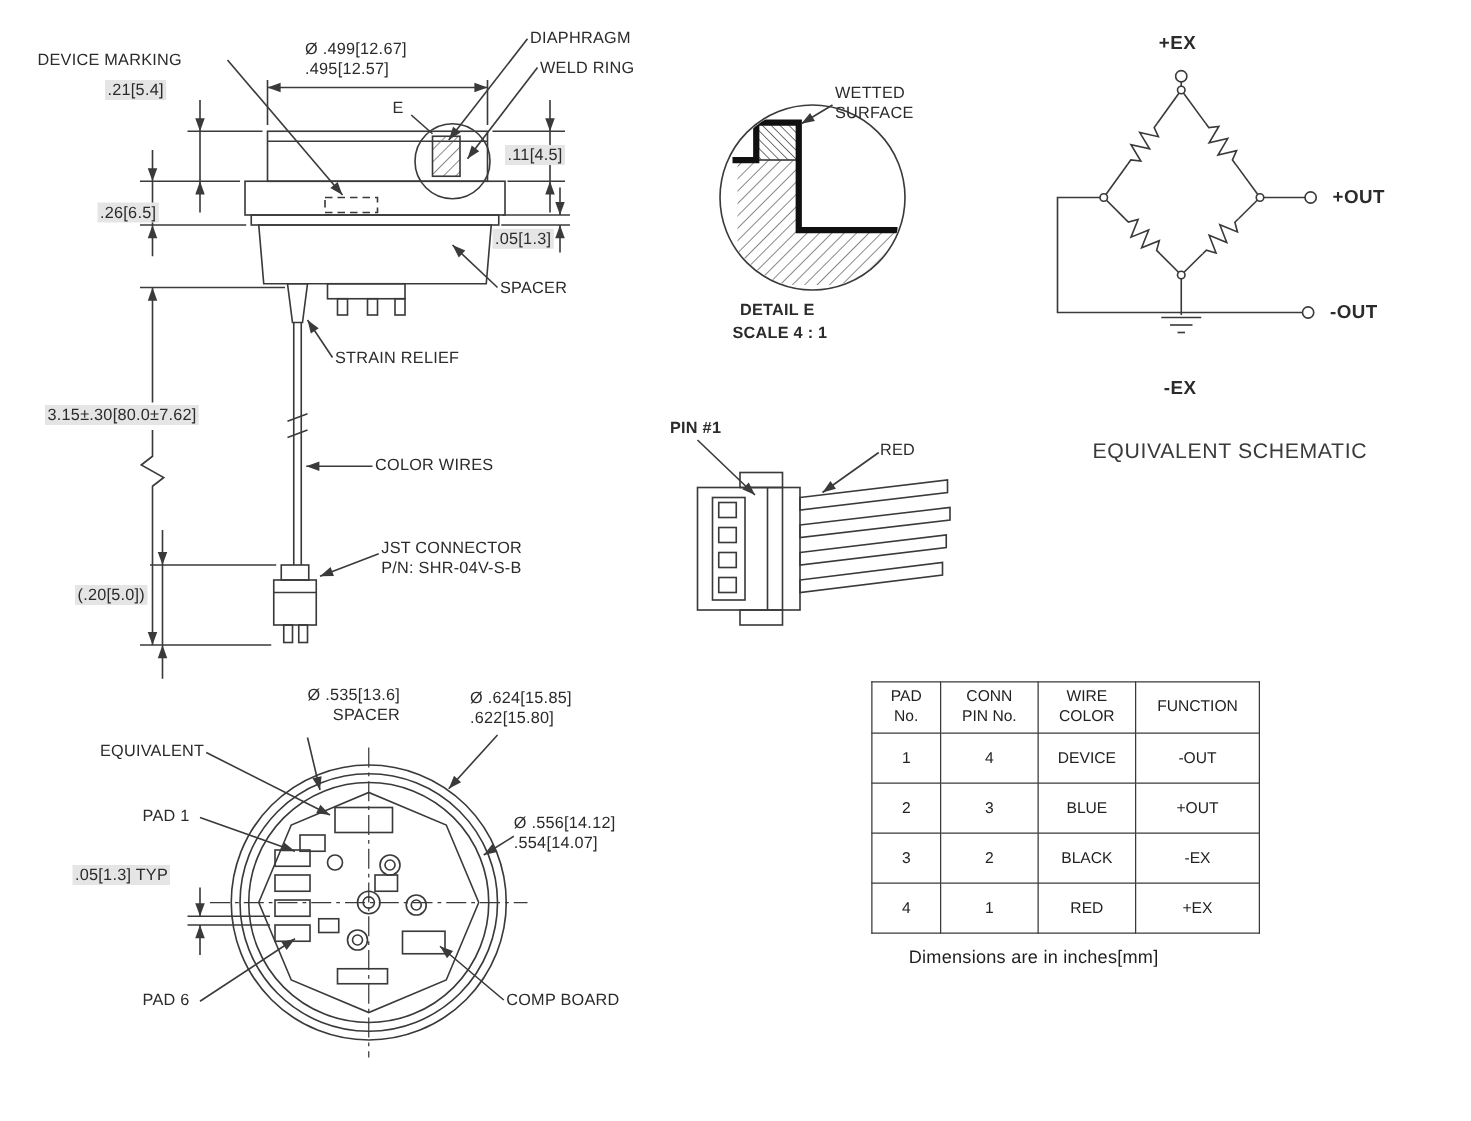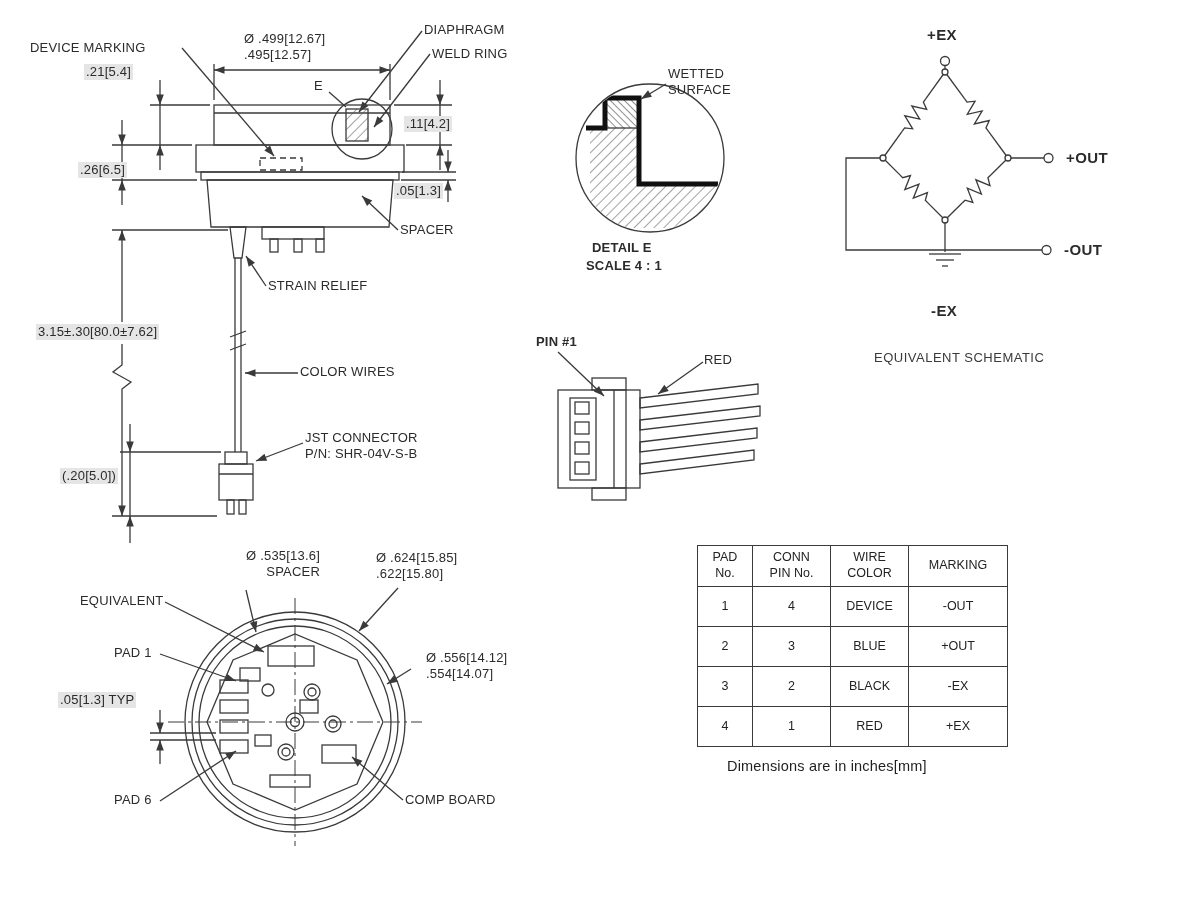--- a/index.html
+++ b/index.html
@@ -4,21 +4,21 @@
 <style>
   html,body{margin:0;padding:0;background:#fff;}
   #canvas{position:relative;width:1177px;height:897px;background:#fff;overflow:hidden;
           font-family:"Liberation Sans",sans-serif;}
   #art{position:absolute;left:0;top:0;}
   .lbl{position:absolute;font:13px/1.25 "Liberation Sans",sans-serif;color:#2b2b2b;
        letter-spacing:.2px;white-space:pre-line;}
   .bg{background:#e5e5e5;padding:0 2px;}
   .b{font-weight:bold;text-align:right;}
   .big{font-size:15px;font-weight:600;letter-spacing:.4px;}
-  .cap12{font-size:13px;letter-spacing:.5px;color:#3a3a3a;}
+  .cap12{font-size:17px;letter-spacing:.5px;color:#3a3a3a;}
   .view-cap{font-size:13.5px;letter-spacing:.3px;}
   .note{font-size:14.5px;color:#1f1f1f;letter-spacing:.2px;}
   .dtable{position:absolute;left:697px;top:545px;border-collapse:collapse;table-layout:fixed;}
   .dtable th,.dtable td{border:1.3px solid #3a3a3a;text-align:center;vertical-align:middle;
        font:12.5px/1.25 "Liberation Sans",sans-serif;font-weight:normal;color:#222;
        white-space:pre-line;padding:0;}
   .dtable th{height:40px;}
   .dtable td{height:39px;}
 </style>
 </head>
@@ -227,21 +227,21 @@
 </svg>
 
 <div class="lbl" style="left:30px;top:40px">DEVICE MARKING</div>
 <div class="lbl" style="left:244px;top:31px">Ø .499[12.67]
 .495[12.57]</div>
 <div class="lbl" style="left:424px;top:22px">DIAPHRAGM</div>
 <div class="lbl" style="left:432px;top:46px">WELD RING</div>
 <div class="lbl" style="left:314px;top:78px">E</div>
 <div class="lbl bg" style="left:84px;top:64px">.21[5.4]</div>
 <div class="lbl bg" style="left:78px;top:162px">.26[6.5]</div>
-<div class="lbl bg" style="left:404px;top:116px">.11[4.2]</div>
+<div class="lbl bg" style="left:404px;top:116px">.11[4.5]</div>
 <div class="lbl bg" style="left:394px;top:183px">.05[1.3]</div>
 <div class="lbl" style="left:400px;top:222px">SPACER</div>
 <div class="lbl" style="left:268px;top:278px">STRAIN RELIEF</div>
 <div class="lbl bg" style="left:36px;top:324px">3.15±.30[80.0±7.62]</div>
 <div class="lbl" style="left:300px;top:364px">COLOR WIRES</div>
 <div class="lbl" style="left:305px;top:430px">JST CONNECTOR
 P/N: SHR-04V-S-B</div>
 <div class="lbl bg" style="left:60px;top:468px">(.20[5.0])</div>
 
 <div class="lbl" style="left:668px;top:66px">WETTED
@@ -257,42 +257,42 @@
 <div class="lbl big" style="left:1064px;top:241px">-OUT</div>
 <div class="lbl big" style="left:931px;top:302px">-EX</div>
 <div class="lbl cap12" style="left:874px;top:350px">EQUIVALENT SCHEMATIC</div>
 
 <div class="lbl" style="left:200px;top:548px;width:120px;text-align:right">Ø .535[13.6]
 SPACER</div>
 <div class="lbl" style="left:80px;top:593px">EQUIVALENT</div>
 <div class="lbl" style="left:376px;top:550px">Ø .624[15.85]
 .622[15.80]</div>
 <div class="lbl" style="left:114px;top:645px">PAD 1</div>
-<div class="lbl" style="left:426px;top:650px">Ø .556[14.12]
+<div class="lbl" style="left:411px;top:650px">Ø .556[14.12]
 .554[14.07]</div>
 <div class="lbl bg" style="left:58px;top:692px">.05[1.3] TYP</div>
 <div class="lbl" style="left:114px;top:792px">PAD 6</div>
 <div class="lbl" style="left:405px;top:792px">COMP BOARD</div>
 
 <table class="dtable">
   <colgroup>
         <col style="width:55px">
         <col style="width:78px">
         <col style="width:78px">
         <col style="width:99px">
       </colgroup>
   <tbody>
         <tr>
     <th>PAD
 No.</th>
     <th>CONN
 PIN No.</th>
     <th>WIRE
 COLOR</th>
-    <th>MARKING</th>
+    <th>FUNCTION</th>
   </tr>
   <tr>
     <td>1</td>
     <td>4</td>
     <td>DEVICE</td>
     <td>-OUT</td>
   </tr>
   <tr>
     <td>2</td>
     <td>3</td>

